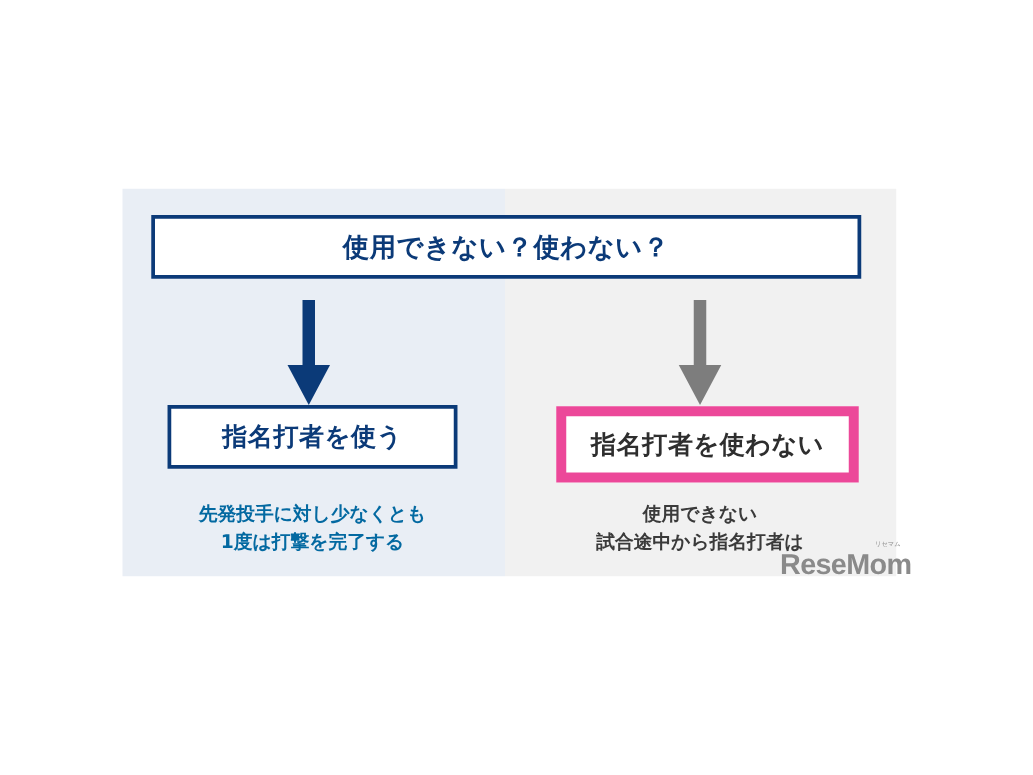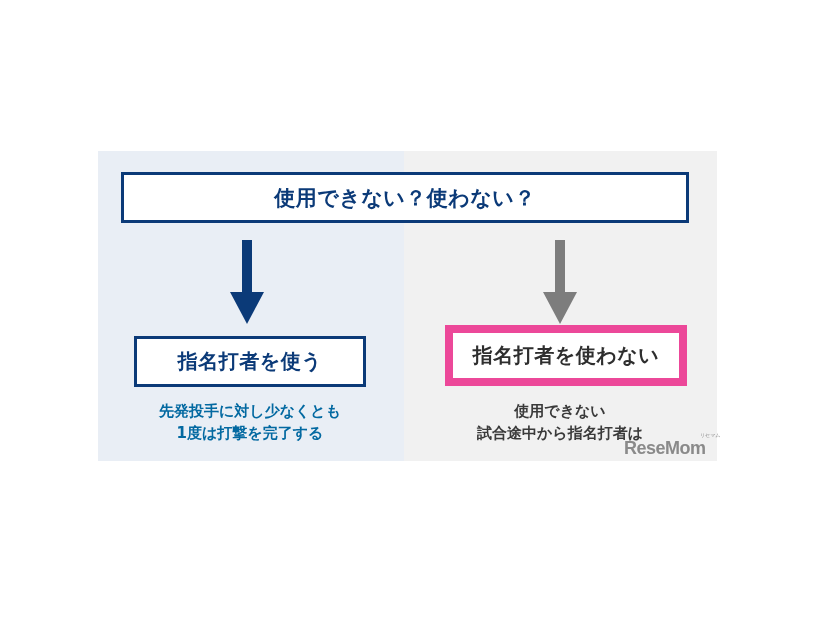--- a/index.html
+++ b/index.html
@@ -16,27 +16,27 @@
   .arrow .head { position: absolute; left: 0; top: 52px; width: 0; height: 0;
                  border-left: 17px solid transparent; border-right: 17px solid transparent; }
   .arrow-left { left: 230px; top: 240px; width: 34px; height: 84px; }
   .arrow-left .shaft { background: #0b3a78; }
   .arrow-left .head { border-top: 32px solid #0b3a78; }
   .arrow-right { left: 543px; top: 240px; width: 34px; height: 84px; }
   .arrow-right .shaft { background: #7d7d7d; }
   .arrow-right .head { border-top: 32px solid #7d7d7d; }
   .result-box { position: absolute; height: 45px; background: #fff; display: flex; align-items: center; justify-content: center;
                 font-weight: bold; font-size: 20px; letter-spacing: 0.5px; }
-  .result-left { left: 134px; top: 336px; width: 226px; border: 3px solid #0b3a78; color: #0b3a78; }
+  .result-left { left: 134px; top: 324px; width: 226px; border: 3px solid #0b3a78; color: #0b3a78; }
   .result-right { left: 445px; top: 325px; width: 226px; border: 8px solid #ec4899; color: #2e2e2e; }
   .desc { position: absolute; text-align: center; font-weight: bold; font-size: 15px; line-height: 22px; }
   .desc-left { left: 110px; top: 400px; width: 280px; color: #0369a1; }
   .desc-right { left: 420px; top: 400px; width: 280px; color: #3a3a3a; }
   .logo { position: absolute; left: 624px; top: 438px; font-family: "Liberation Sans", sans-serif; font-weight: bold;
-          font-size: 18px; color: #8a8a8a; letter-spacing: -0.5px; }
+          font-size: 23px; color: #8a8a8a; letter-spacing: -0.5px; }
   .logo-ruby { position: absolute; left: 700px; top: 432px; font-size: 5px; color: #8a8a8a; }
 </style>
 </head>
 <body>
 
 <div class="panel-left"></div>
 <div class="panel-right"></div>
 
 <div class="top-box">
   <span class="question">使用できない？使わない？</span>

